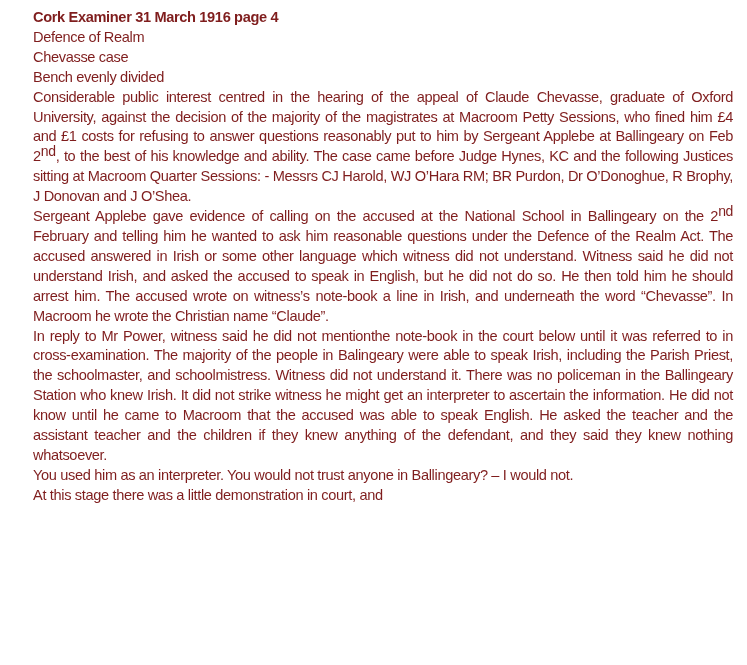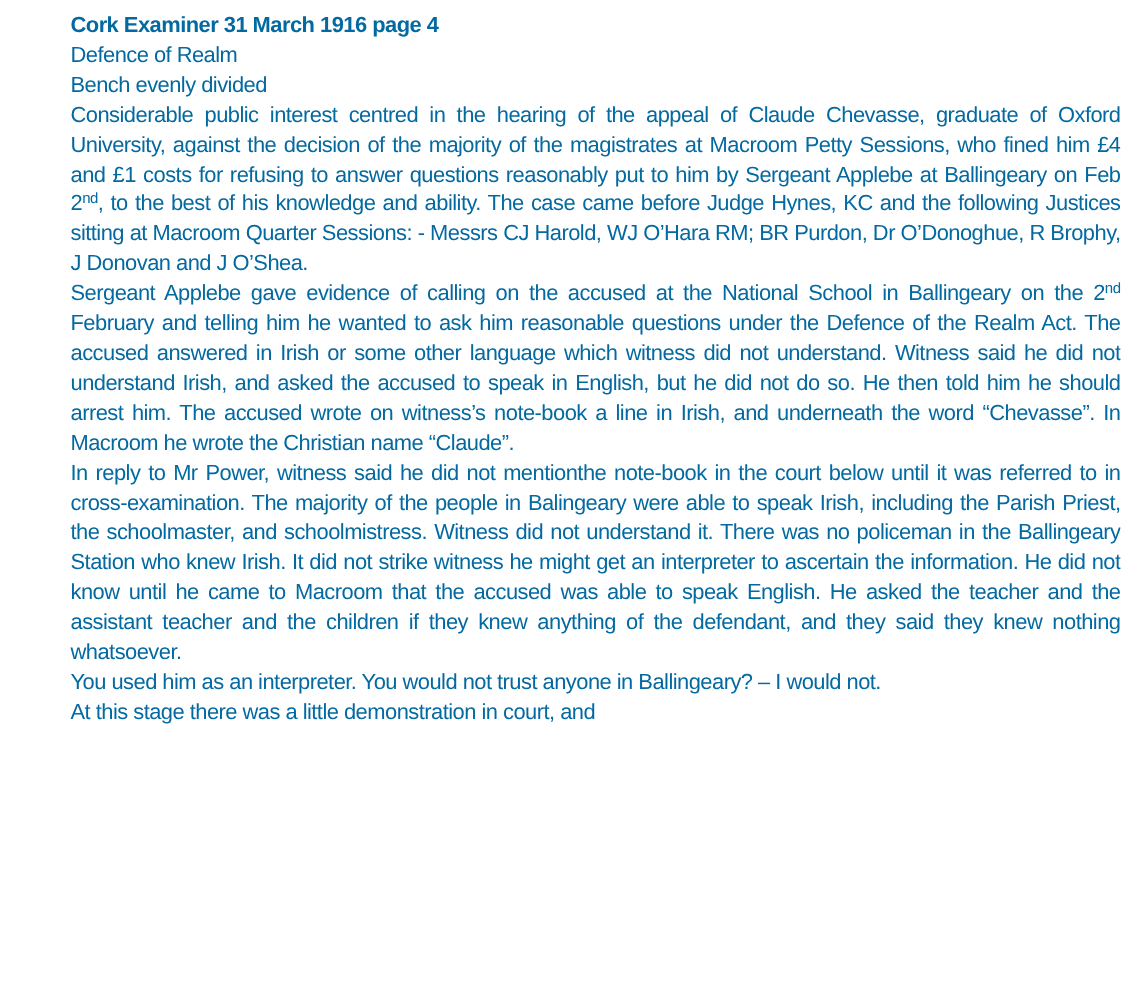--- a/index.html
+++ b/index.html
@@ -1,39 +1,40 @@
 <!DOCTYPE html>
 <html><head>
 <meta charset="utf-8">
 <style>
   html, body { margin: 0; padding: 0; background: #ffffff; }
   body { width: 747px; height: 665px; overflow: hidden; position: relative; }
   .page {
     position: absolute;
-    left: 47px;
+    left: 33px;
     top: 8px;
     width: 700px;
     font-family: "Liberation Sans", sans-serif;
     font-size: 14.6px;
     line-height: 19.9px;
-    color: #0369a1;
+    color: #7f1d1d;
     letter-spacing: -0.35px;
     word-spacing: 0px;
   }
   .page p { margin: 0; padding: 0; text-align: justify; }
   .page p.last-left { text-align: left; }
   .title { font-weight: bold; }
-  sup { font-size: 10px; line-height: 0; vertical-align: 5px; margin-top: 16px; }
+  sup { font-size: 14px; line-height: 0; vertical-align: 5px; margin-top: 16px; }
 </style>
 </head>
 <body>
 
 <div class="page">
   <p class="title last-left">Cork Examiner 31 March 1916 page 4</p>
   <p class="last-left">Defence of Realm</p>
+  <p class="last-left">Chevasse case</p>
   <p class="last-left">Bench evenly divided</p>
 
   <p><span>Considerable public interest centred in the hearing of the appeal of Claude Chevasse, graduate of Oxford University, against the decision of the majority of the magistrates at Macroom Petty Sessions, who fined him £4 and £1 costs for refusing to answer questions reasonably put to him by Sergeant Applebe at Ballingeary on Feb 2</span><sup>nd</sup><span>, to the best of his knowledge and ability. The case came before Judge Hynes, KC and the following Justices sitting at Macroom Quarter Sessions: - Messrs CJ Harold, WJ O’Hara RM; BR Purdon, Dr O’Donoghue, R Brophy, J Donovan and J O’Shea.</span></p>
 
 
   <p><span>Sergeant Applebe gave evidence of calling on the accused at the National School in Ballingeary on the 2</span><sup>nd</sup><span> February and telling him he wanted to ask him reasonable questions under the Defence of the Realm Act. The accused answered in Irish or some other language which witness did not understand. Witness said he did not understand Irish, and asked the accused to speak in English, but he did not do so. He then told him he should arrest him. The accused wrote on witness’s note-book a line in Irish, and underneath the word “Chevasse”. In Macroom he wrote the Christian name “Claude”.</span></p>
 
   <p>In reply to Mr Power, witness said he did not mentionthe note-book in the court below until it was referred to in cross-examination. The majority of the people in Balingeary were able to speak Irish, including the Parish Priest, the schoolmaster, and schoolmistress. Witness did not understand it. There was no policeman in the Ballingeary Station who knew Irish. It did not strike witness he might get an interpreter to ascertain the information. He did not know until he came to Macroom that the accused was able to speak English. He asked the teacher and the assistant teacher and the children if they knew anything of the defendant, and they said they knew nothing whatsoever.</p>
   <p class="last-left">You used him as an interpreter. You would not trust anyone in Ballingeary? – I would not.</p>
   <p class="last-left">At this stage there was a little demonstration in court, and</p>

